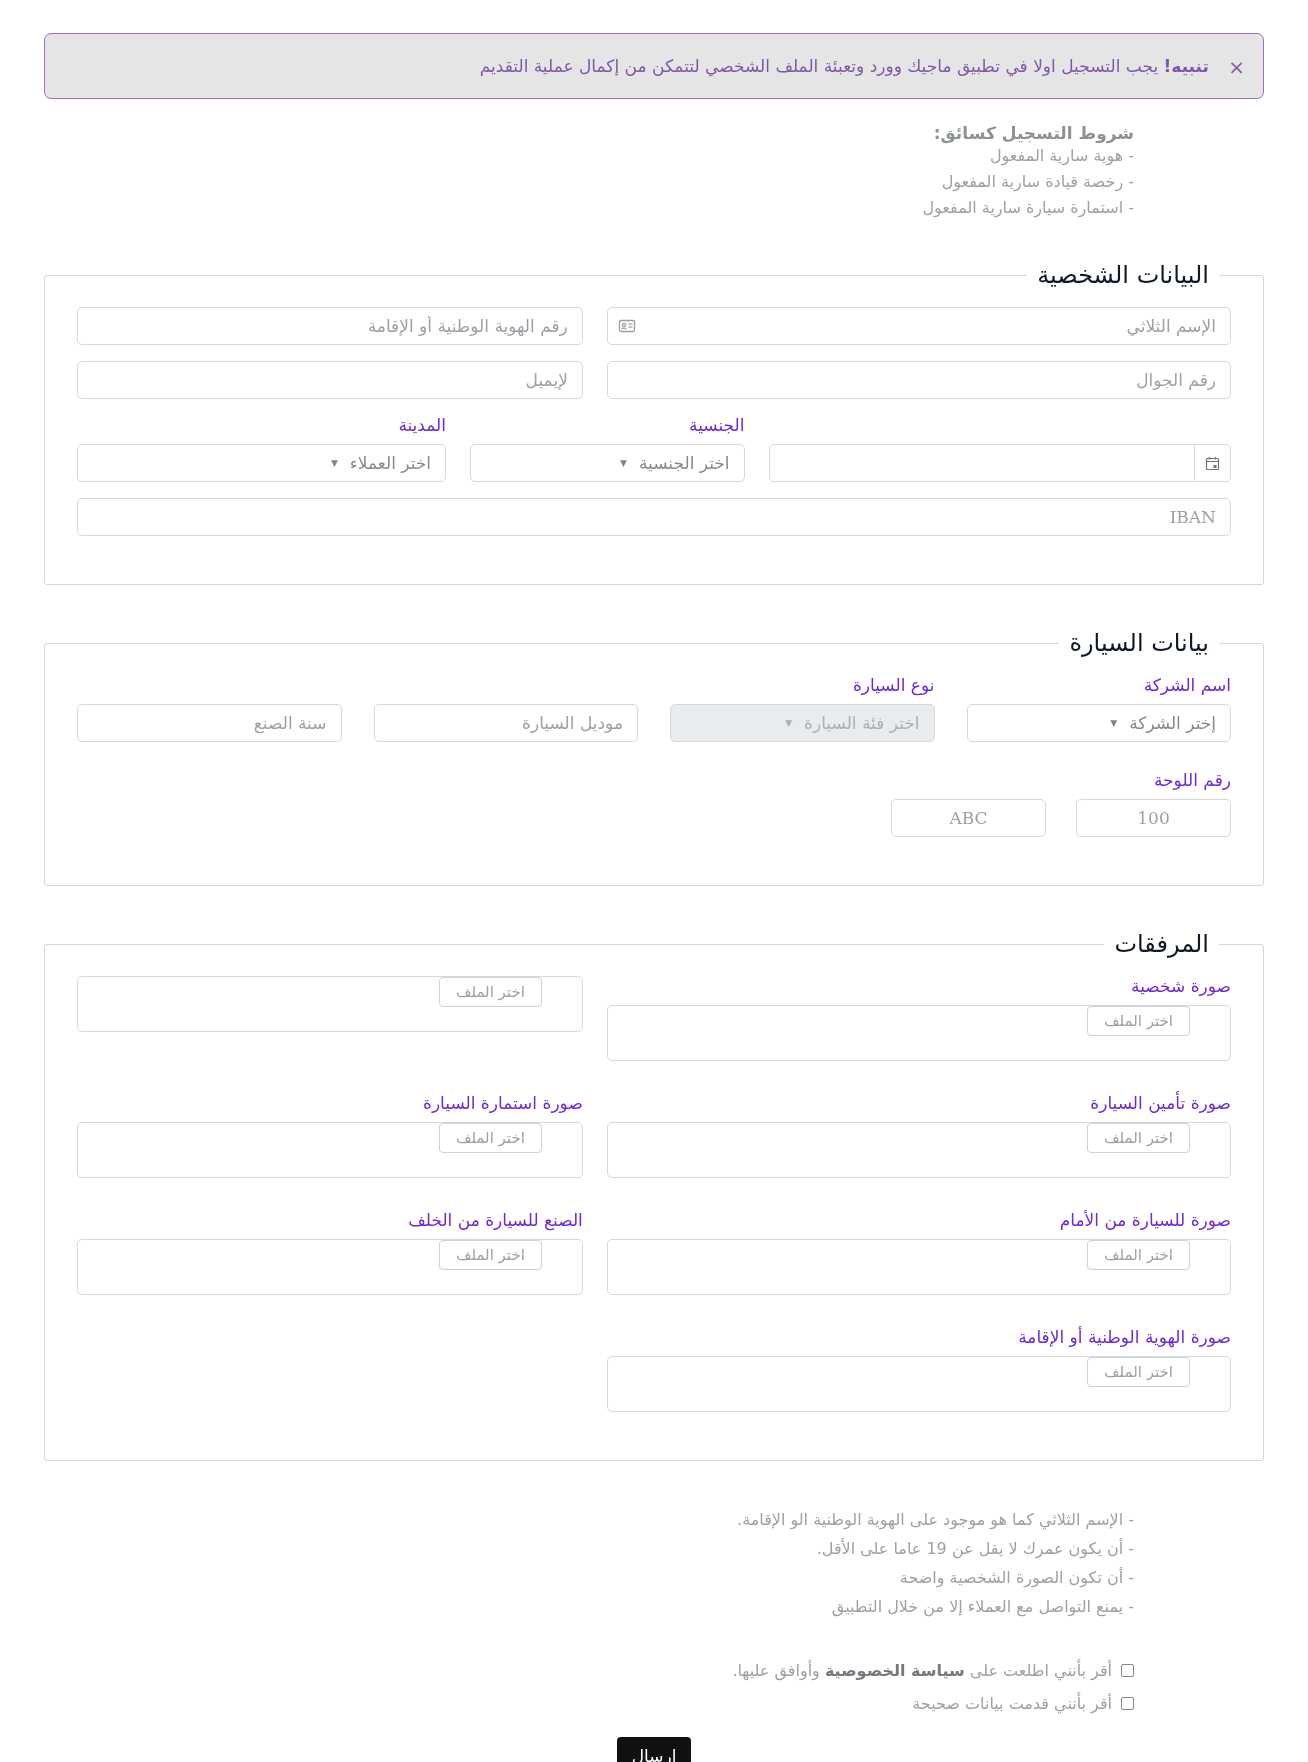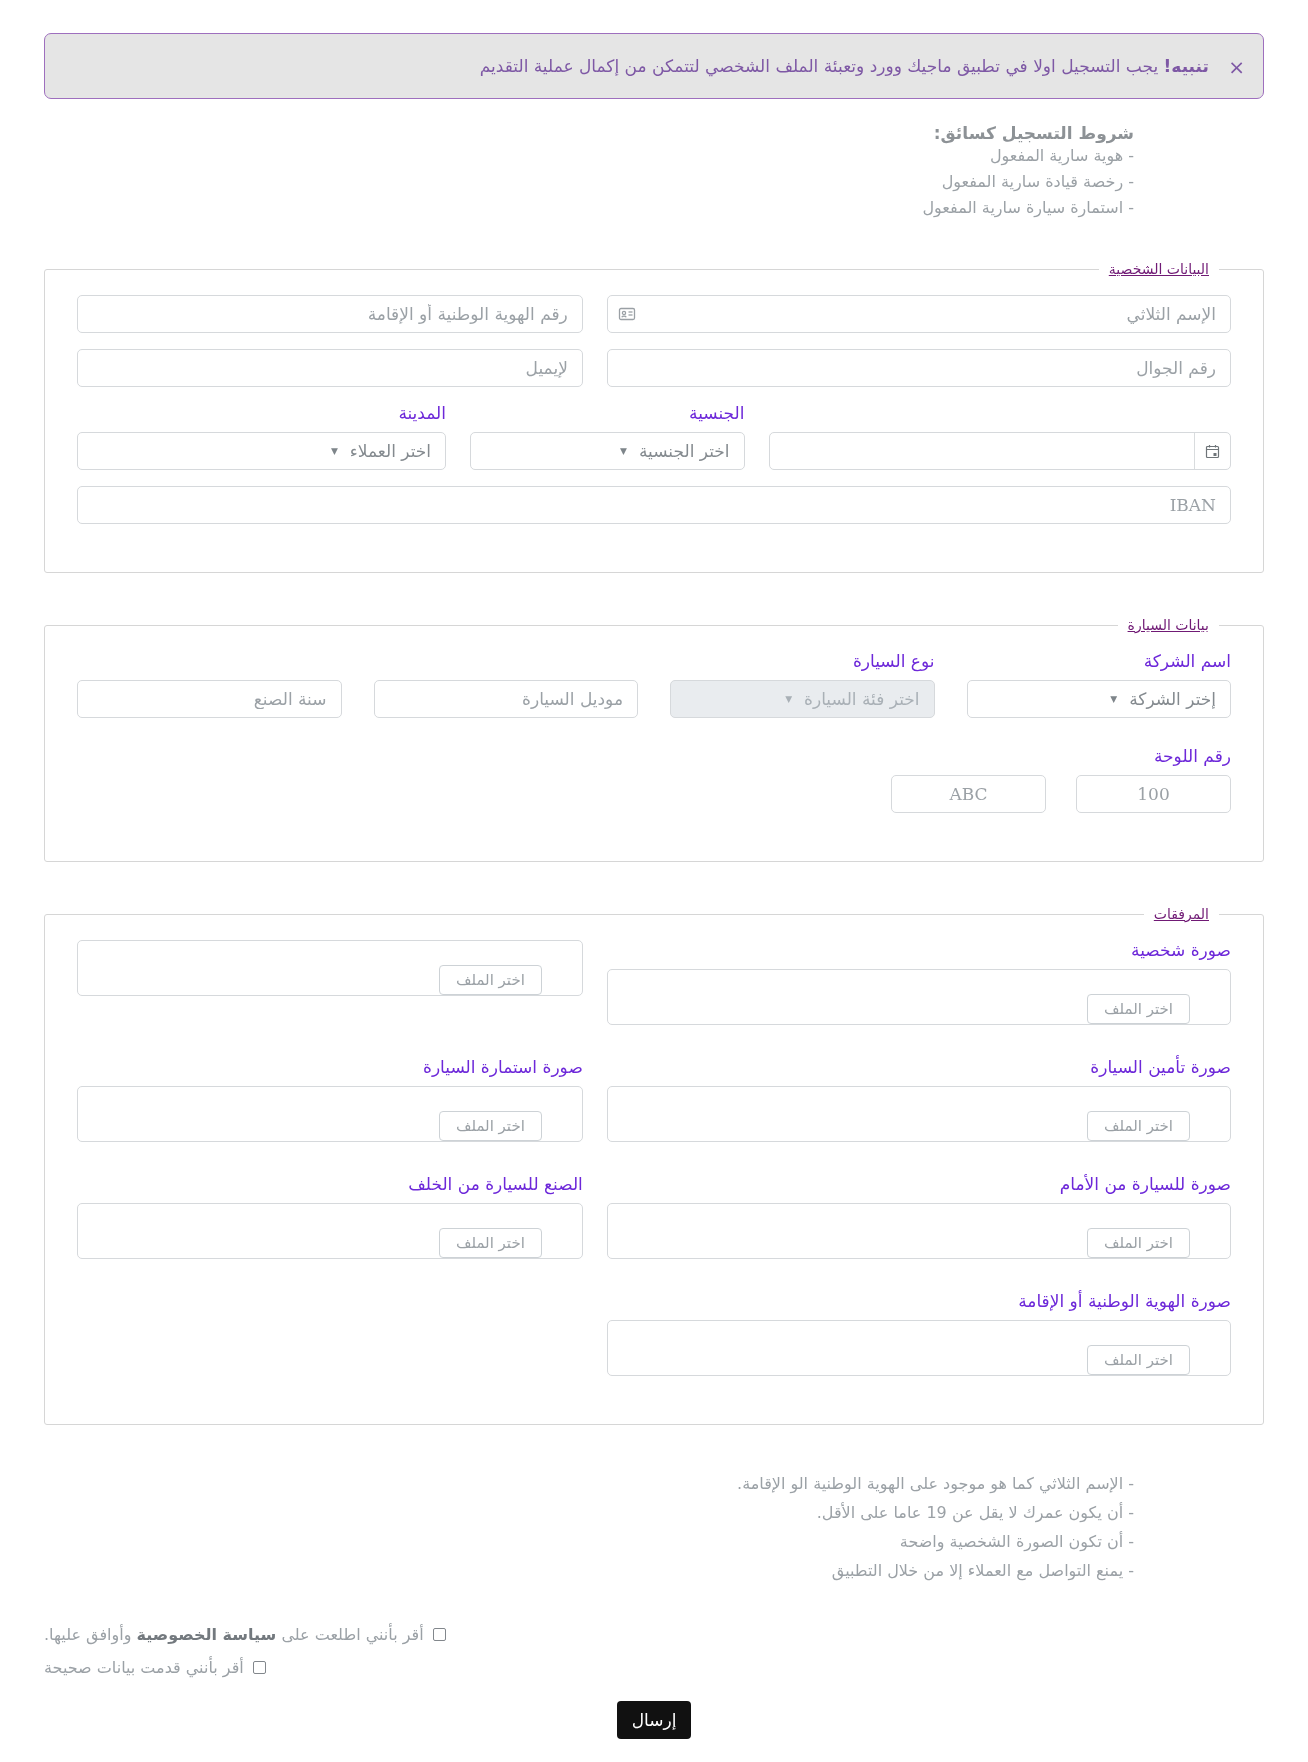--- a/index.html
+++ b/index.html
@@ -37,22 +37,22 @@
 
   
   fieldset {
     border: 1px solid #d6d6d6;
     border-radius: 3px;
     margin: 0 0 44px 0;
     padding: 18px 32px 48px 32px;
     min-inline-size: 0;
   }
   legend {
-    font-size: 14px; color: #701a75;
-    padding: 0 10px; margin-inline-start: 12px; text-decoration: underline;
+    font-size: 24px; color: #0f172a;
+    padding: 0 10px; margin-inline-start: 12px;
   }
 
   label { display: block; font-size: 17px; color: #6d28d9; margin-bottom: 9px; }
 
   input, .selectbox, .datebox, .filebox {
     width: 100%;
     border: 1px solid #d6d9dc;
     border-radius: 5px;
     background: #ffffff;
     font-family: inherit;
@@ -91,33 +91,33 @@
   .selectbox.disabled .sel-text, .selectbox.disabled .caret { color: #a9b0b6; }
 
   .grid4 { display: grid; grid-template-columns: repeat(4, 1fr); column-gap: 32px; align-items: end; }
   .plate { margin-top: 28px; }
   .plate-row { display: flex; direction: rtl; gap: 30px; }
   .plate-row input { width: 155px; text-align: center; }
 
   
   .att-grid { display: grid; grid-template-columns: 1.234fr 1fr; column-gap: 24px; row-gap: 32px; }
   .filebox {
-    height: 56px; display: flex; align-items: flex-end; direction: rtl;
+    height: 56px; display: flex; align-items: flex-start; direction: rtl;
     padding: 0 40px 0 12px; cursor: pointer;
   }
   .file-btn {
     border: 1px solid #cdd2d6; background: #ffffff; border-radius: 4px;
     color: #9ba1a6; font-size: 15px; padding: 5px 16px; cursor: pointer;
     font-family: inherit;
   }
 
   
   .notes { margin: 30px 130px 0 0; font-size: 16px; line-height: 29px; color: #9ba1a6; }
   .agreements { margin: 40px 130px 0 0; }
-  .agree-row { display: flex; align-items: center; direction: rtl; gap: 9px; font-size: 16px; color: #9ba1a6; margin-bottom: 14px; justify-content: flex-end; }
+  .agree-row { display: flex; align-items: center; direction: rtl; gap: 9px; font-size: 16px; color: #9ba1a6; margin-bottom: 14px; }
   .checkbox { width: 13px; height: 13px; border: 1px solid #82878c; border-radius: 2px; background: #fff; flex: none; cursor: pointer; }
   .privacy-link { font-weight: bold; color: #73797e; cursor: pointer; }
   .submit-row { text-align: center; margin-top: 24px; }
   .submit-btn {
     background: #111111; color: #ffffff; border: none; border-radius: 4px;
     padding: 9px 15px; font-size: 17px; cursor: pointer; font-family: inherit;
   }
 </style>
 </head>
 <body>

